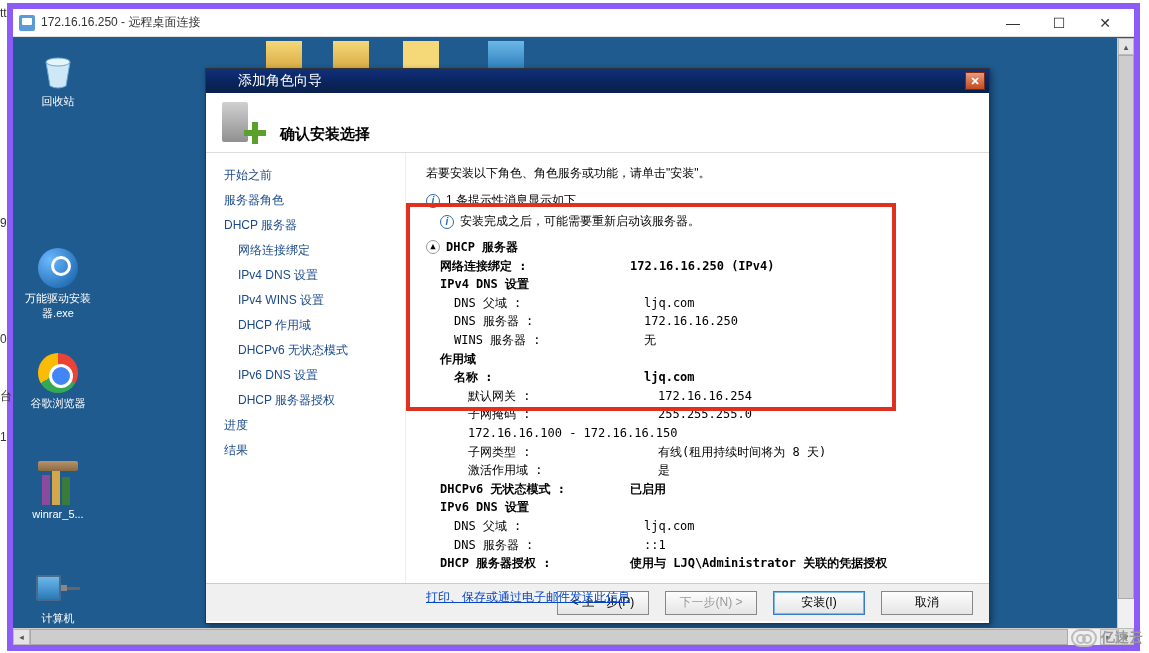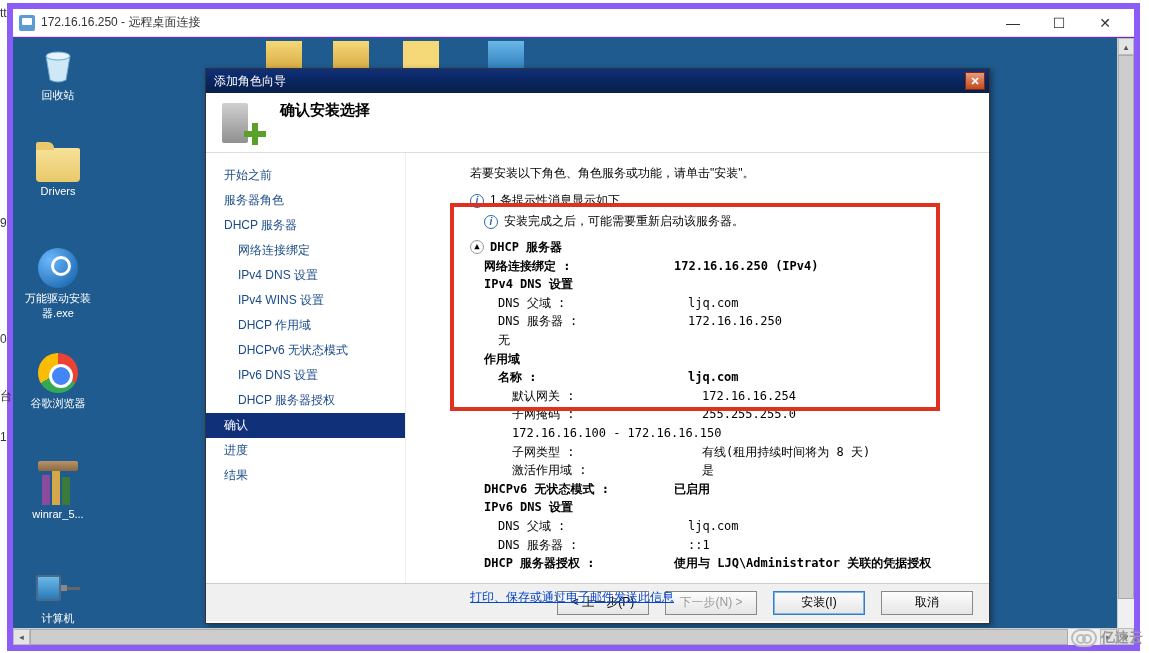--- a/index.html
+++ b/index.html
@@ -13,21 +13,21 @@
 .rdp-title { flex: 1; color: #333; font-size: 12px; }
 .rdp-controls { display: flex; }
 .rdp-btn { width: 46px; height: 24px; display: flex; align-items: center; justify-content: center; color: #333; font-size: 14px; cursor: pointer; }
 
 
 .remote-desktop { position: absolute; top: 29px; left: 0; right: 0; bottom: 17px; background: #1f5b8e; overflow: hidden; }
 
 
 .desk-icon { position: absolute; width: 70px; text-align: center; color: #fff; font-size: 11px; cursor: pointer; }
 .desk-icon .ic { width: 42px; height: 42px; margin: 0 auto 3px; display:flex; align-items:center; justify-content:center; }
-.recycle { left: 10px; top: 5px; }
+.recycle { left: 10px; top: 11px; }
 .recycle .ic svg { width:40px; height:40px; }
 .drivers { left: 10px; top: 110px; }
 .drivers .ic { background: linear-gradient(#f7e199,#e9c96a); border-radius: 2px 2px 4px 4px; width:44px; height:34px; position:relative; }
 .drivers .ic::before { content:""; position:absolute; top:-6px; left:0; width:18px; height:8px; background:#e9c96a; border-radius:2px 6px 0 0; }
 .exe1 { left: 10px; top: 210px; }
 .exe1 .ic { background: radial-gradient(circle at 30% 30%, #6bb8ff, #0d5aa0); border-radius: 50%; width:40px; height:40px; position:relative; }
 .exe1 .ic::after{content:"";position:absolute;left:13px;top:8px;width:14px;height:14px;border:3px solid #fff;border-radius:50%;}
 .chrome { left: 10px; top: 315px; }
 .chrome .ic { border-radius: 50%; width:40px;height:40px; background: conic-gradient(#ea4335 0 120deg,#34a853 120deg 240deg,#fbbc05 240deg 360deg); position:relative;}
 .chrome .ic::after{content:"";position:absolute;left:11px;top:11px;width:18px;height:18px;background:#4285f4;border:3px solid #fff;border-radius:50%;}
@@ -46,32 +46,32 @@
 
 .tb-icon { position: absolute; top: 3px; width: 36px; height: 30px; }
 .tb1 { left: 253px; background:linear-gradient(#f5d878,#d6a840); }
 .tb2 { left: 320px; background:linear-gradient(#f5d878,#d6a840); }
 .tb3 { left: 390px; background:#f5d878; }
 .tb4 { left: 475px; background:linear-gradient(#6bb8e8,#2a7ab8); }
 
 
 .wizard { position: absolute; left: 192px; top: 30px; width: 785px; height: 556px; background: #fff; border: 1px solid #333; box-shadow: 2px 2px 6px rgba(0,0,0,0.4); }
 .wizard-tb { height: 24px; background: linear-gradient(#10307a,#0a2560 50%,#08204a); display: flex; align-items: center; padding: 0 4px; color: #fff; }
-.wizard-tb .wtitle { flex: 1; font-size: 12px; padding-left: 4px; }
+.wizard-tb .wtitle { flex: 1; font-size: 14px; padding-left: 4px; margin-left: 24px; }
 .wizard-tb .wclose { width: 20px; height: 18px; background: linear-gradient(#e89a7a,#c04a20); border: 1px solid #7a2a10; display:flex;align-items:center;justify-content:center; font-weight:bold; cursor:pointer; color:#fff; font-size:11px;}
 
-.wizard-header { height: 60px; display: flex; align-items: flex-start; padding: 8px 16px; border-bottom: 1px solid #ddd; background:#fff; }
+.wizard-header { height: 60px; display: flex; align-items: flex-end; padding: 8px 16px; border-bottom: 1px solid #ddd; background:#fff; }
 .wizard-header .wiz-icon { width: 44px; height: 44px; margin-right: 14px; position:relative; }
 .wizard-header .wiz-icon .srv{width:26px;height:40px;background:linear-gradient(#d0d0d0,#909090);border-radius:2px;position:absolute;left:0;top:2px;}
 .wizard-header .wiz-icon .plus{position:absolute;right:0;bottom:0;width:22px;height:22px;}
 .wizard-header .wiz-icon .plus::before{content:"";position:absolute;left:8px;top:0;width:6px;height:22px;background:#5aa02a;}
 .wizard-header .wiz-icon .plus::after{content:"";position:absolute;top:8px;left:0;width:22px;height:6px;background:#5aa02a;}
 .wizard-header h2 { font-size: 15px; font-weight: bold; }
 
-.wizard-body { display: flex; height: 430px; gap: 44px; }
+.wizard-body { display: flex; height: 430px; }
 .wizard-nav { width: 200px; background:#fff; padding: 10px 0; border-right: 1px solid #eee; }
 .wizard-nav .nav-item { padding: 4px 0 4px 18px; cursor: pointer; color: #1a4a8a; white-space:nowrap; font-size:12px;}
 .wizard-nav .nav-item.sub { padding-left: 32px; }
 .wizard-nav .nav-item.sel { background: #10307a; color: #fff; }
 
 .wizard-content { flex: 1; padding: 12px 20px 6px 20px; position: relative; font-size:12px; }
 .intro-line { margin-bottom: 10px; }
 .info-line { display:flex; align-items:center; gap:6px; margin-bottom:4px; }
 .info-line .info-ic { width:14px;height:14px;border-radius:50%;border:1px solid #2a6aaa;color:#2a6aaa;display:flex;align-items:center;justify-content:center;font-style:italic;font-size:10px;font-weight:bold;}
 
@@ -131,24 +131,20 @@
   <div class="remote-desktop">
 
     <div class="desk-icon recycle">
       <div class="ic">
           <svg viewBox="0 0 40 40">
             <path d="M8 12 L32 12 L28 36 Q20 40 12 36 Z" fill="#cfe8f7" stroke="#6aa8d0"></path>
             <ellipse cx="20" cy="12" rx="12" ry="4" fill="#e8f4fb" stroke="#6aa8d0"></ellipse>
           </svg>
         </div>
       <div>回收站</div>
-    </div>
-    <div class="desk-icon drivers">
-      <div class="ic"></div>
-      <div>Drivers</div>
     </div>
     <div class="desk-icon exe1">
       <div class="ic"></div>
       <div>万能驱动安装器.exe</div>
     </div>
     <div class="desk-icon chrome">
       <div class="ic"></div>
       <div>谷歌浏览器</div>
     </div>
     <div class="desk-icon winrar">
@@ -190,21 +186,20 @@
           <div class="nav-item">开始之前</div>
           <div class="nav-item">服务器角色</div>
           <div class="nav-item">DHCP 服务器</div>
           <div class="nav-item sub">网络连接绑定</div>
           <div class="nav-item sub">IPv4 DNS 设置</div>
           <div class="nav-item sub">IPv4 WINS 设置</div>
           <div class="nav-item sub">DHCP 作用域</div>
           <div class="nav-item sub">DHCPv6 无状态模式</div>
           <div class="nav-item sub">IPv6 DNS 设置</div>
           <div class="nav-item sub">DHCP 服务器授权</div>
-          <div class="nav-item sel">确认</div>
           <div class="nav-item">进度</div>
           <div class="nav-item">结果</div>
         </div>
         <div class="wizard-content">
           <div class="intro-line">若要安装以下角色、角色服务或功能，请单击"安装"。</div>
           <div class="info-line">
             <div class="info-ic">i</div>
             <span>1 条提示性消息显示如下</span>
           </div>
           <div class="info-line" style="margin-left:14px;margin-bottom:8px;">
@@ -224,20 +219,21 @@
             <div class="ind1">IPv4 DNS 设置</div>
             <div class="summary-row ind2">
                 <div class="k">DNS 父域 :</div>
                 <div class="v">ljq.com</div>
               </div>
             <div class="summary-row ind2">
                 <div class="k">DNS 服务器 :</div>
                 <div class="v">172.16.16.250</div>
               </div>
             <div class="summary-row ind2">
+                <div class="k">WINS 服务器 :</div>
                 <div class="v">无</div>
               </div>
             <div class="ind1">作用域</div>
             <div class="summary-row ind2">
                 <div class="k" style="font-weight:bold">名称 :</div>
                 <div class="v" style="font-weight:bold">ljq.com</div>
               </div>
             <div class="summary-row ind3">
                 <div class="k">默认网关 :</div>
                 <div class="v">172.16.16.254</div>

